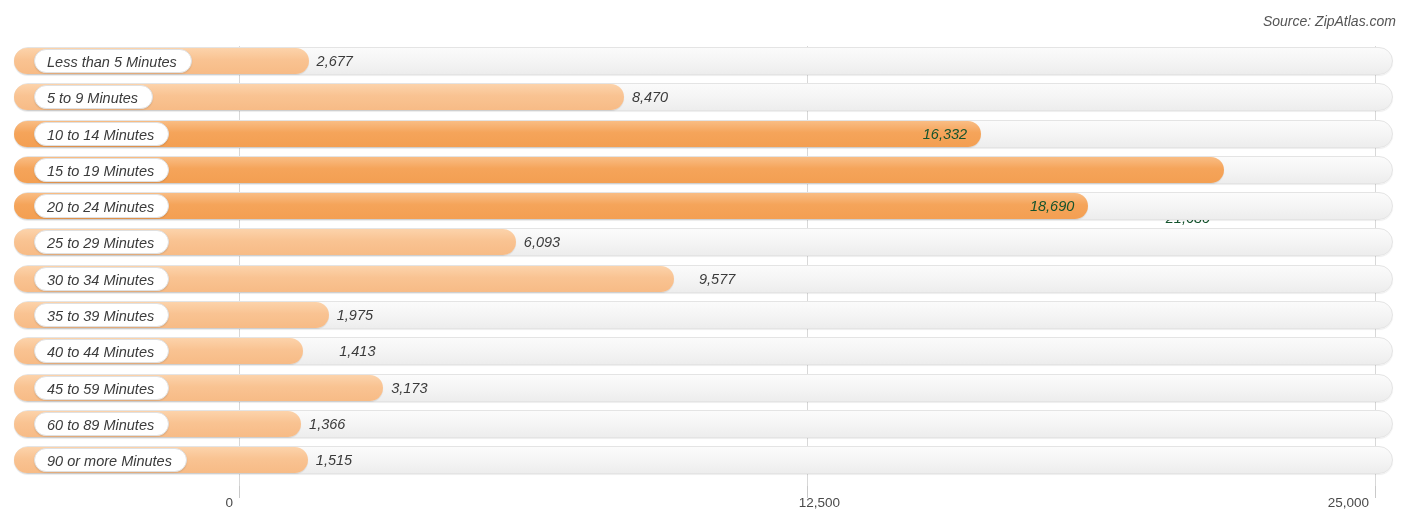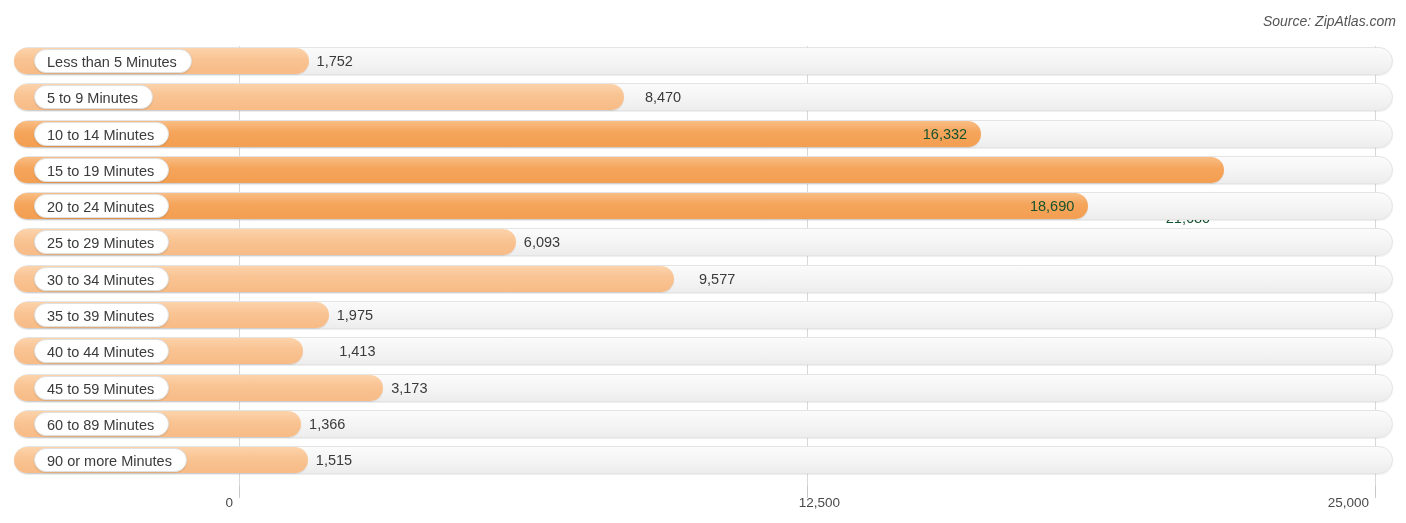--- a/index.html
+++ b/index.html
@@ -46,20 +46,21 @@
     white-space: nowrap;
   }
 
   
   .plot {
     position: absolute;
     left: 0;
     top: 46px;
     width: 1214px;
     height: 440px;
+    font-style: italic;
   }
 
   .gridlines {
     position: absolute;
     left: 0; top: 0; right: 0; bottom: 0;
     pointer-events: none;
   }
   .gridline {
     position: absolute;
     top: 0;
@@ -186,27 +187,27 @@
     <div class="gridlines">
         <div class="gridline" style="left: 239px;"></div>
         <div class="gridline" style="left: 807px;"></div>
         <div class="gridline" style="left: 1375px;"></div>
       </div>
     <div class="rows">
         <div class="row">
           <div class="track"></div>
           <div class="bar light" style="width: 294.614px;"></div>
           <div class="label-pill">Less than 5 Minutes</div>
-          <div class="value outside" style="left: 308.614px;">1,752</div>
+          <div class="value outside" style="left: 308.614px;">2,677</div>
         </div>
         <div class="row">
           <div class="track"></div>
           <div class="bar light" style="width: 609.877px;"></div>
           <div class="label-pill">5 to 9 Minutes</div>
-          <div class="value outside" style="left: 623.877px; margin-left: 13px;">8,470</div>
+          <div class="value outside" style="left: 623.877px;">8,470</div>
         </div>
         <div class="row">
           <div class="track"></div>
           <div class="bar dark" style="width: 967.126px;"></div>
           <div class="label-pill">10 to 14 Minutes</div>
           <div class="value inside" style="left: 981.126px;">16,332</div>
         </div>
         <div class="row">
           <div class="track"></div>
           <div class="bar dark" style="width: 1210.14px;"></div>

